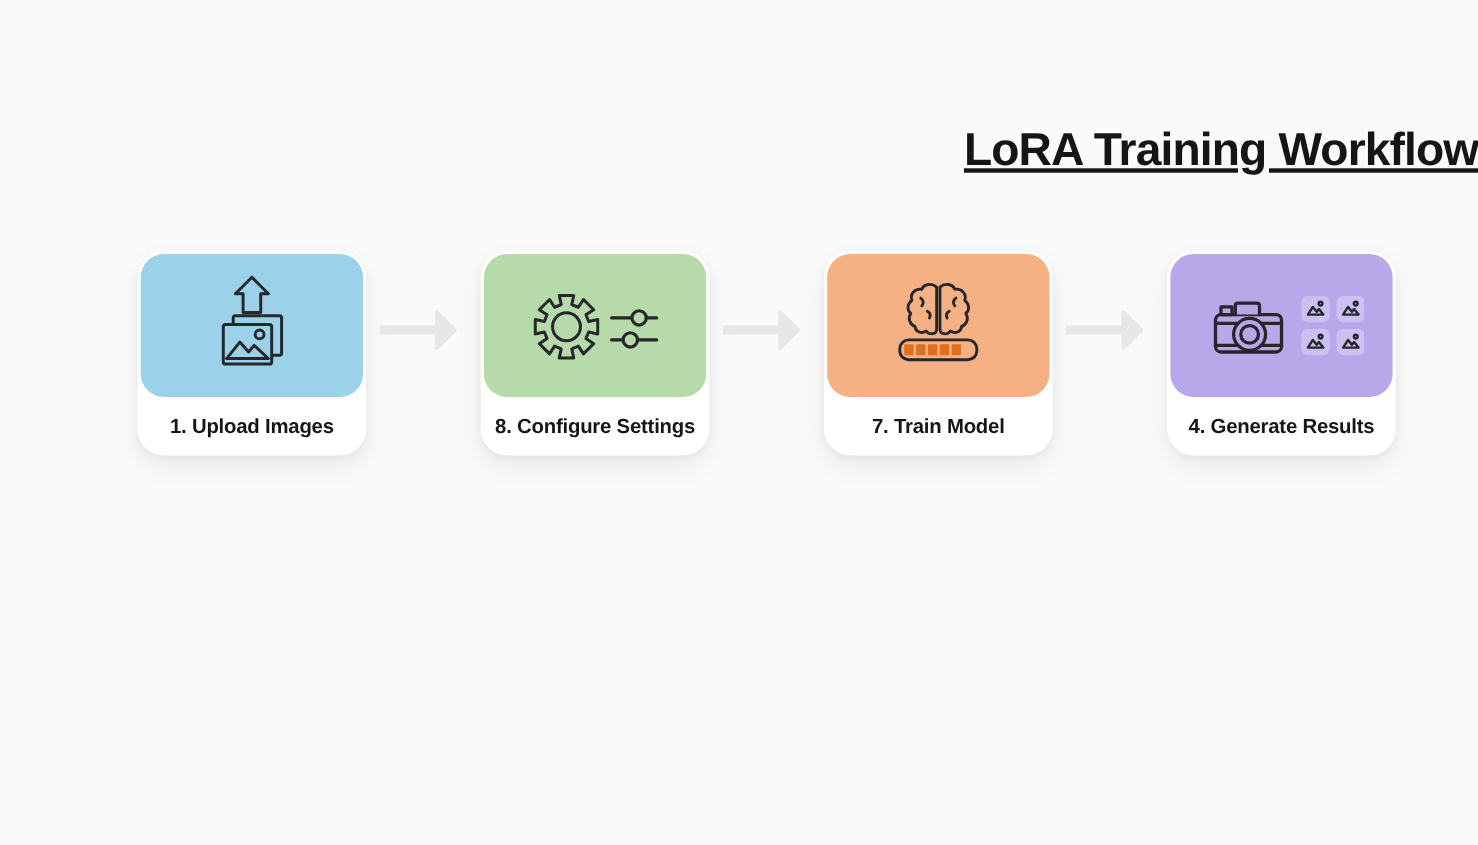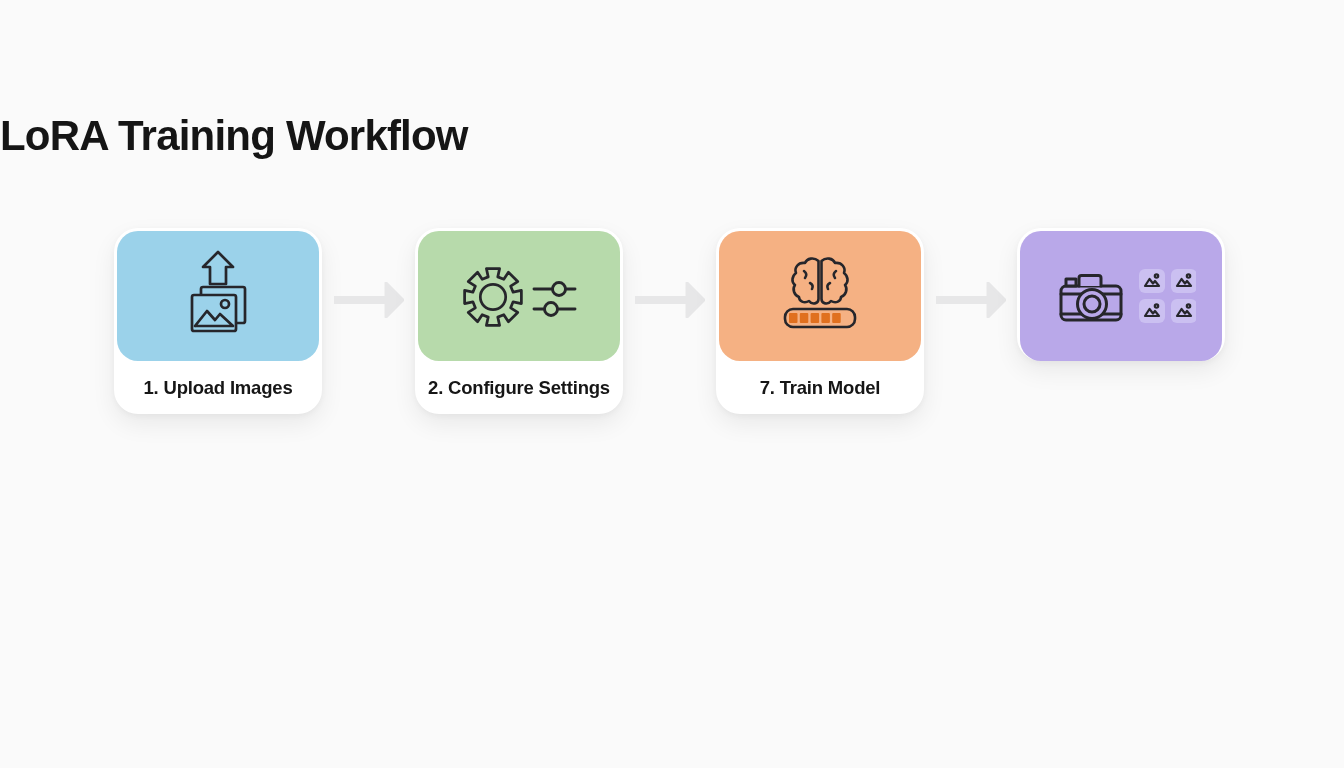--- a/index.html
+++ b/index.html
@@ -12,41 +12,43 @@
     height: 768px;
     background: #fafafa;
     overflow: hidden;
   }
 
   .title {
     position: absolute;
     top: 112px;
     left: 0;
     width: 100%;
-    text-align: left;
+    text-align: right;
     font-size: 42px;
     font-weight: bold;
     letter-spacing: -0.8px;
     color: #151515;
+    text-decoration: underline;
   }
 
   .steps-row {
     position: absolute;
     left: 114px;
     top: 228px;
     display: flex;
     align-items: flex-start;
   }
 
   .step-card {
     width: 208px;
     background: #ffffff;
     border-radius: 24px;
     padding: 3px 3px 0 3px;
     box-shadow: 0 10px 24px rgba(0,0,0,0.07), 0 2px 6px rgba(0,0,0,0.04);
+    margin-left: 11px;
   }
 
   .step-tile {
     height: 130px;
     border-radius: 21px;
     display: flex;
     align-items: center;
     justify-content: center;
   }
   .tile-blue   { background: #9bd2ea; }
@@ -129,21 +131,21 @@
               <path d="M 30.2 7 L 21.4 5.1 L 18.8 11.5 L 26.3 16.4 L 16.4 26.3 L 11.5 18.8 L 5.1 21.4 L 7 30.2 L -7 30.2 L -5.1 21.4 L -11.5 18.8 L -16.4 26.3 L -26.3 16.4 L -18.8 11.5 L -21.4 5.1 L -30.2 7 L -30.2 -7 L -21.4 -5.1 L -18.8 -11.5 L -26.3 -16.4 L -16.4 -26.3 L -11.5 -18.8 L -5.1 -21.4 L -7 -30.2 L 7 -30.2 L 5.1 -21.4 L 11.5 -18.8 L 16.4 -26.3 L 26.3 -16.4 L 18.8 -11.5 L 21.4 -5.1 L 30.2 -7 Z"></path>
               <circle cx="0" cy="0" r="13.5"></circle>
             </g>
             <line x1="15" y1="-7" x2="56" y2="-7"></line>
             <circle cx="40" cy="-7" r="6.5" fill="#b7daab"></circle>
             <line x1="15" y1="13" x2="56" y2="13"></line>
             <circle cx="32" cy="13" r="6.5" fill="#b7daab"></circle>
           </g>
         </svg>
       </div>
-      <div class="step-label">2. Configure Settings</div>
+      <div class="step-label">8. Configure Settings</div>
     </div>
 
     <div class="arrow-gap">
       <svg width="70" height="36" viewBox="0 0 70 36">
         <rect x="0" y="14" width="53" height="8" fill="#e7e7e8"></rect>
         <path d="M 52 1 L 69 18 L 52 35 Z" fill="#e7e7e8" stroke="#e7e7e8" stroke-width="3" stroke-linejoin="round"></path>
       </svg>
     </div>
 
     <div class="step-card">
@@ -204,18 +206,19 @@
                   <circle cx="20.5" cy="-20" r="1.7"></circle>
                 <path d="M -23 20 L -18.5 13 L -15 17.5 L -13 15 L -9 20 Z"></path>
                   <circle cx="-11.5" cy="10" r="1.7"></circle>
                 <path d="M 9 20 L 13.5 13 L 17 17.5 L 19 15 L 23 20 Z"></path>
                   <circle cx="20.5" cy="10" r="1.7"></circle>
               </g>
             </g>
           </g>
         </svg>
       </div>
+      <div class="step-label">4. Generate Results</div>
     </div>
 
   </div>
 
 
 </div>
 
 </body></html>

